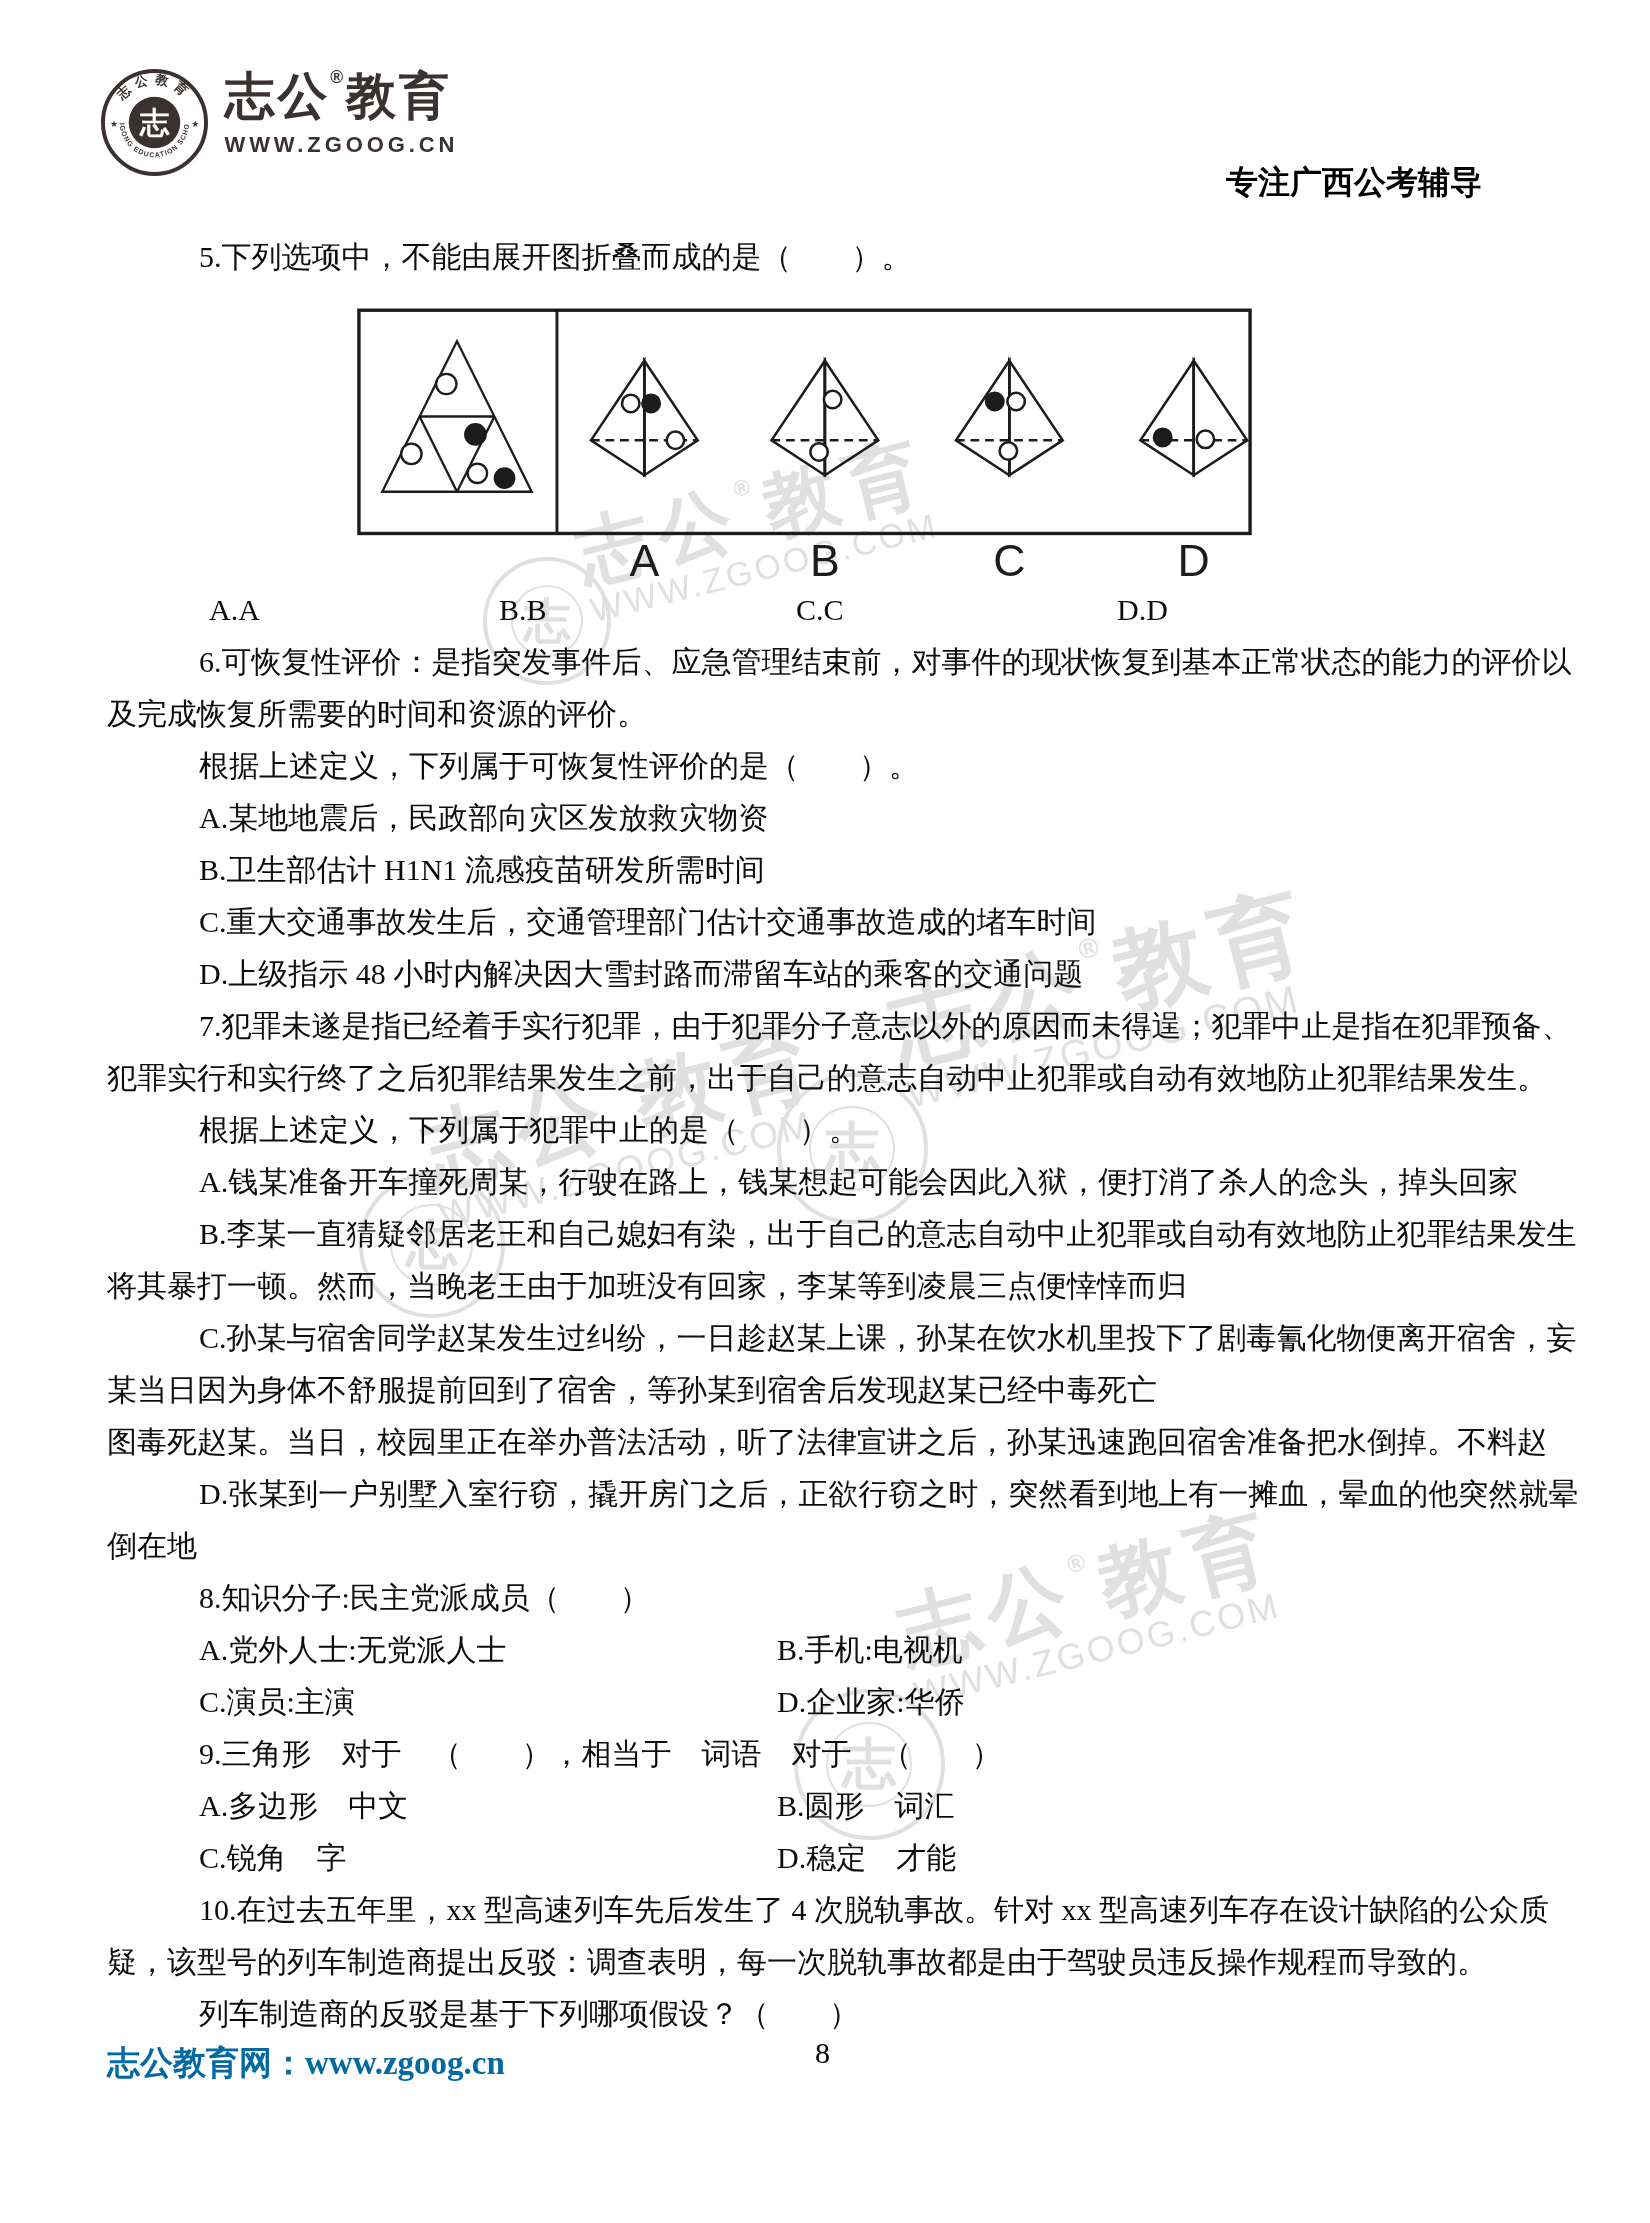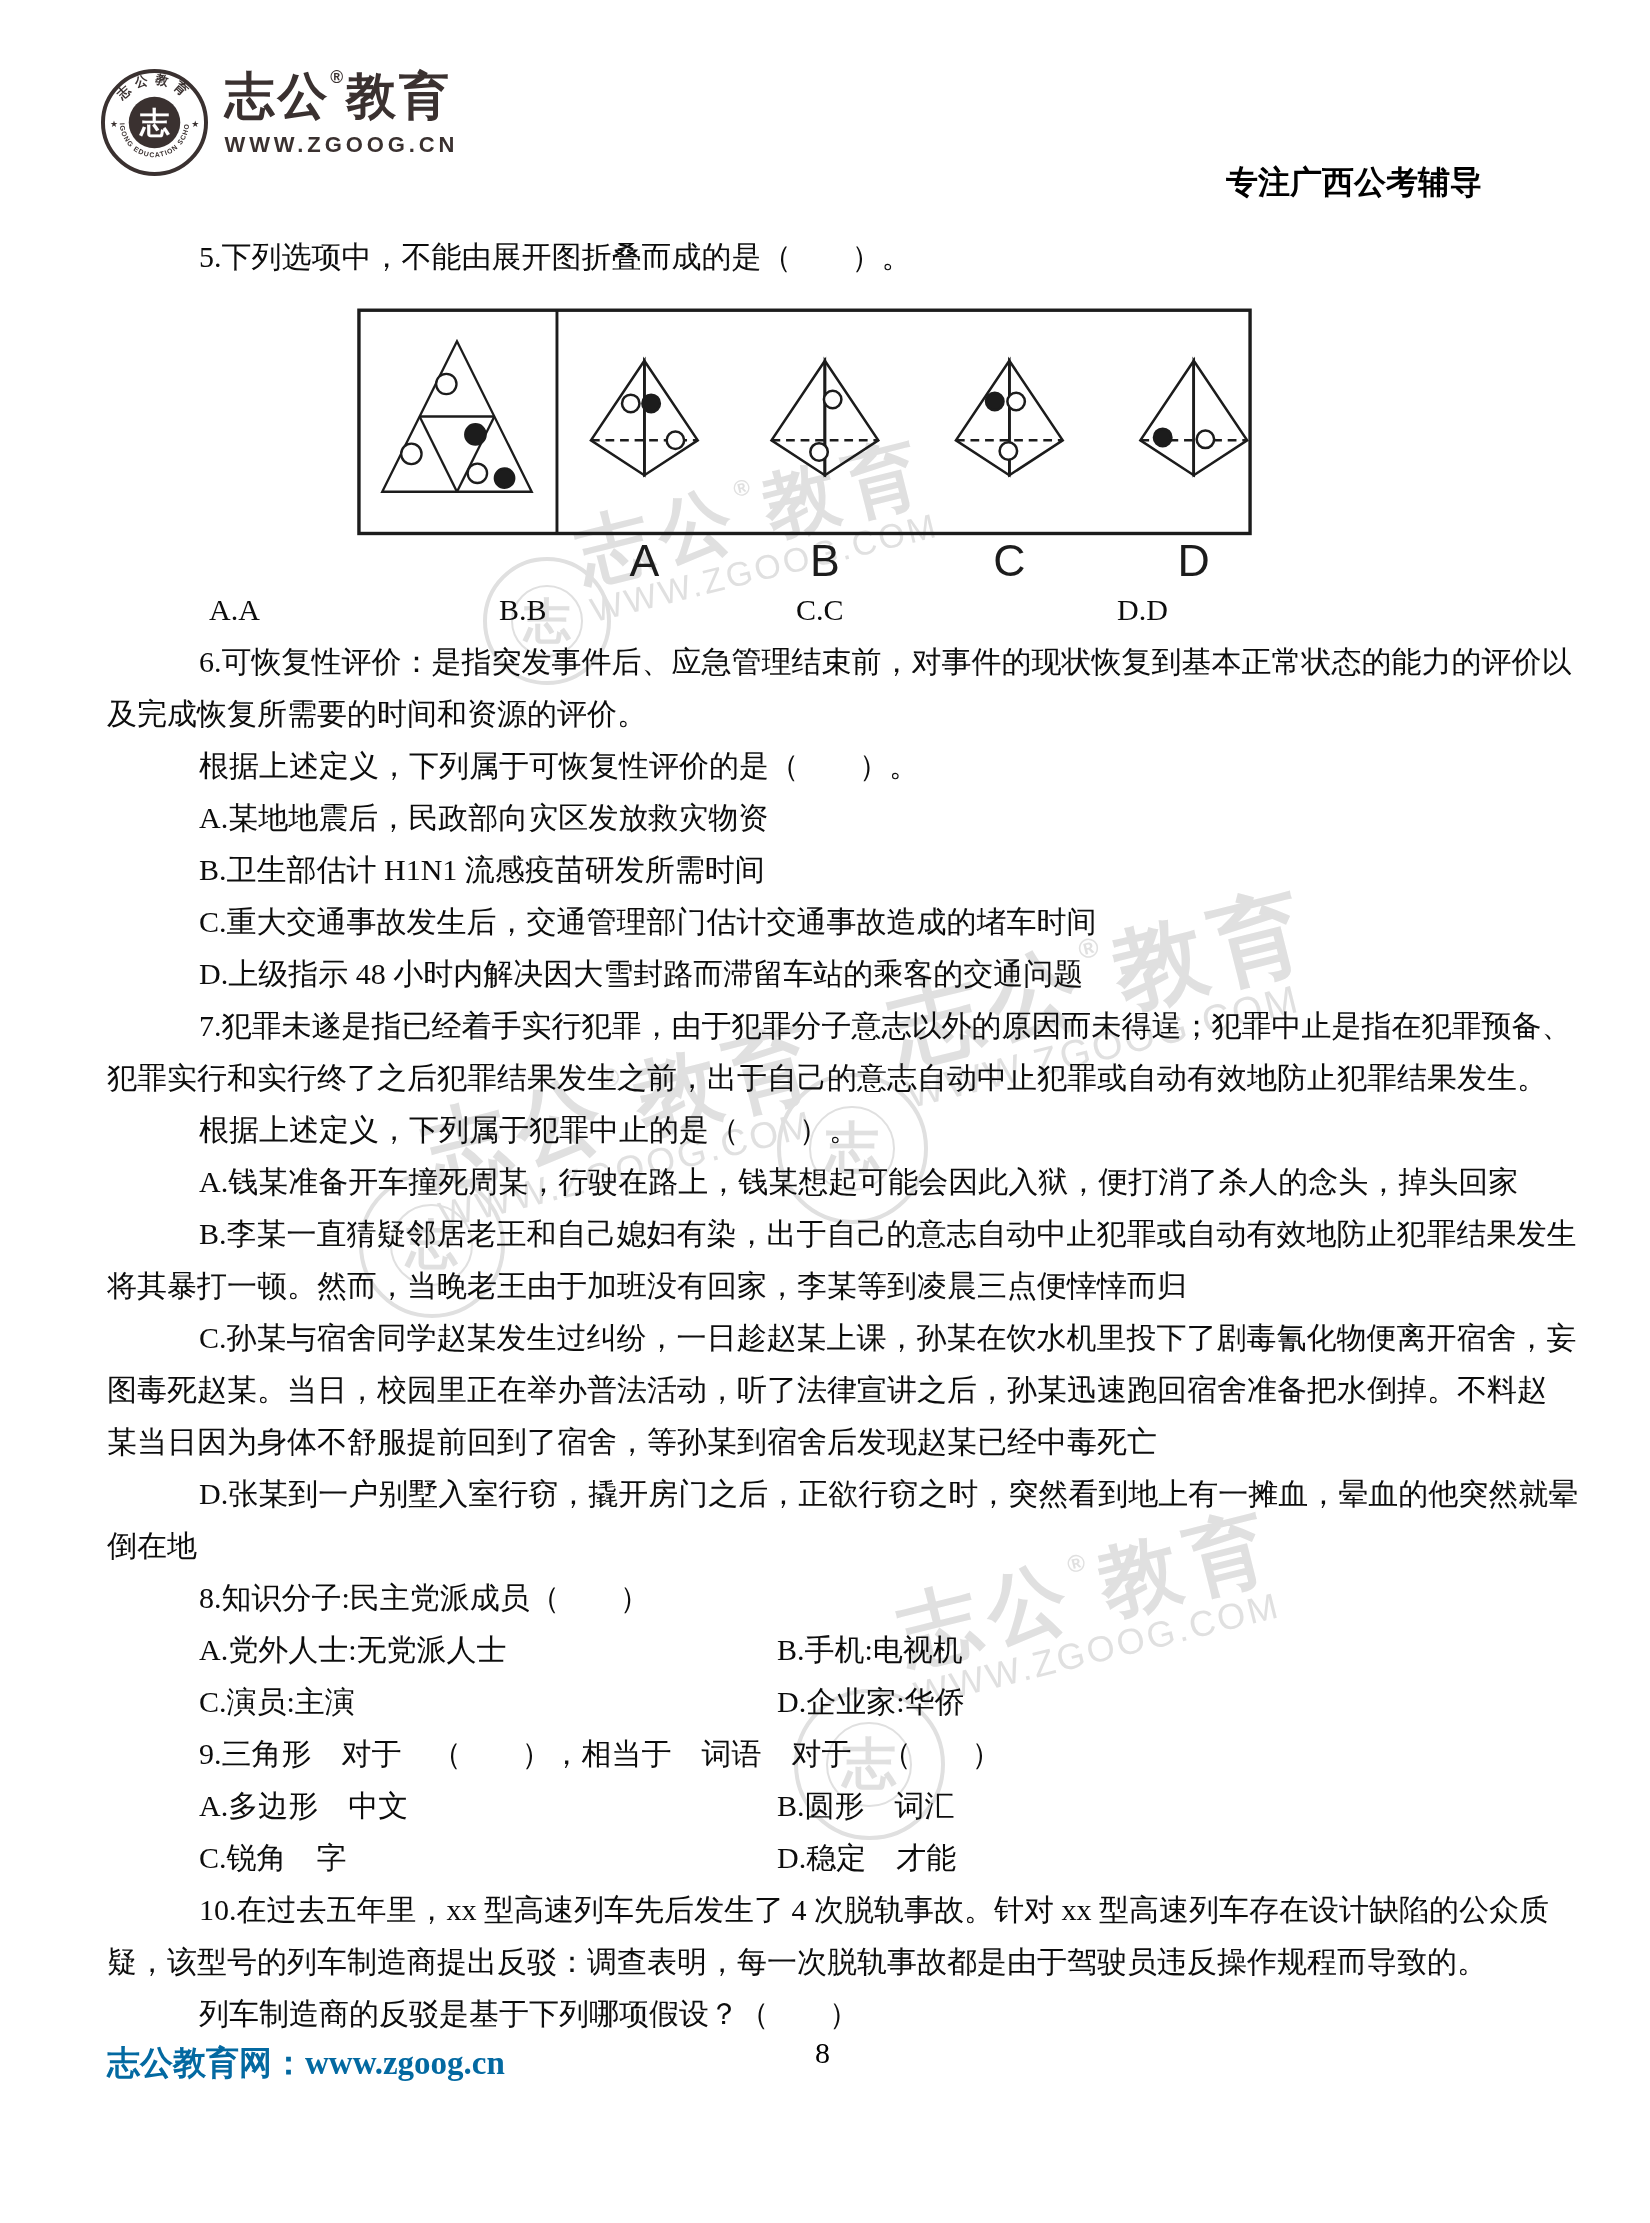--- a/index.html
+++ b/index.html
@@ -200,22 +200,22 @@
     <div class="ln ind">C.重大交通事故发生后，交通管理部门估计交通事故造成的堵车时间</div>
     <div class="ln ind">D.上级指示 48 小时内解决因大雪封路而滞留车站的乘客的交通问题</div>
 
     <div class="ln ind">7.犯罪未遂是指已经着手实行犯罪，由于犯罪分子意志以外的原因而未得逞；犯罪中止是指在犯罪预备、</div>
     <div class="ln">犯罪实行和实行终了之后犯罪结果发生之前，出于自己的意志自动中止犯罪或自动有效地防止犯罪结果发生。</div>
     <div class="ln ind">根据上述定义，下列属于犯罪中止的是（　　）。</div>
     <div class="ln ind">A.钱某准备开车撞死周某，行驶在路上，钱某想起可能会因此入狱，便打消了杀人的念头，掉头回家</div>
     <div class="ln ind">B.李某一直猜疑邻居老王和自己媳妇有染，出于自己的意志自动中止犯罪或自动有效地防止犯罪结果发生</div>
     <div class="ln">将其暴打一顿。然而，当晚老王由于加班没有回家，李某等到凌晨三点便悻悻而归</div>
     <div class="ln ind">C.孙某与宿舍同学赵某发生过纠纷，一日趁赵某上课，孙某在饮水机里投下了剧毒氰化物便离开宿舍，妄</div>
+    <div class="ln">某当日因为身体不舒服提前回到了宿舍，等孙某到宿舍后发现赵某已经中毒死亡</div>
     <div class="ln">图毒死赵某。当日，校园里正在举办普法活动，听了法律宣讲之后，孙某迅速跑回宿舍准备把水倒掉。不料赵</div>
-    <div class="ln">某当日因为身体不舒服提前回到了宿舍，等孙某到宿舍后发现赵某已经中毒死亡</div>
     <div class="ln ind">D.张某到一户别墅入室行窃，撬开房门之后，正欲行窃之时，突然看到地上有一摊血，晕血的他突然就晕</div>
     <div class="ln">倒在地</div>
 
     <div class="ln ind">8.知识分子:民主党派成员（　　）</div>
     <div class="ln ind">
       <span>A.党外人士:无党派人士</span>
       <span class="col2">B.手机:电视机</span>
     </div>
     <div class="ln ind">
       <span>C.演员:主演</span>

